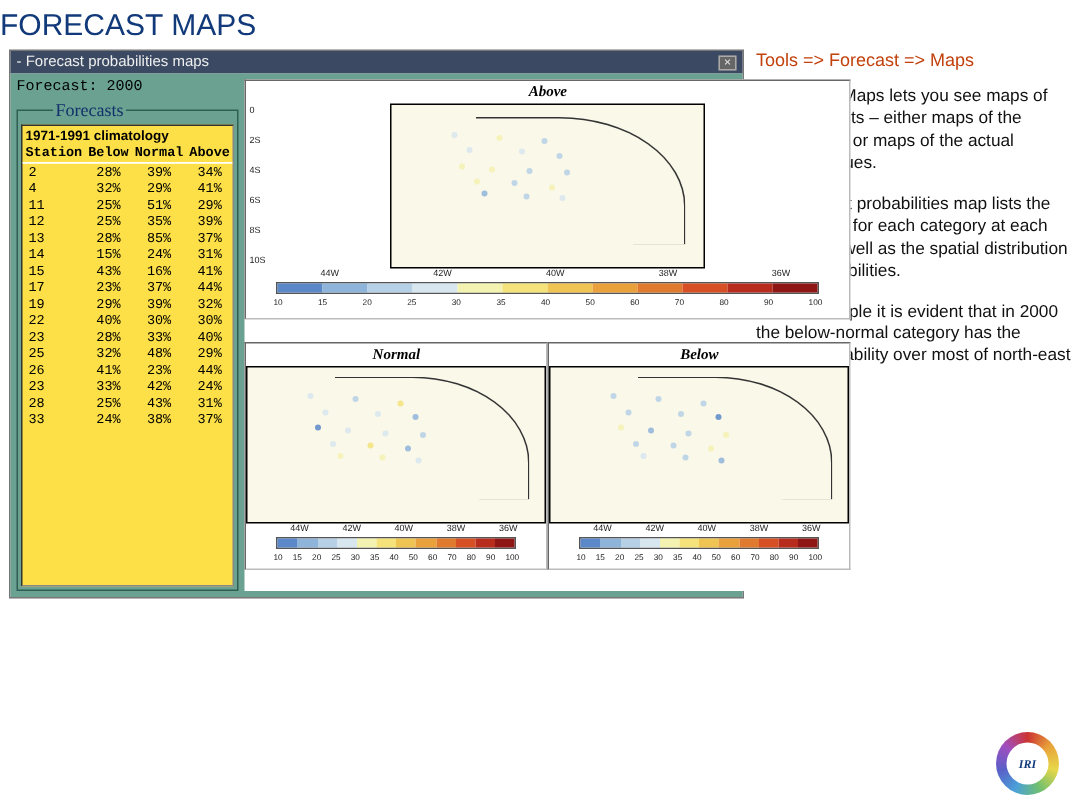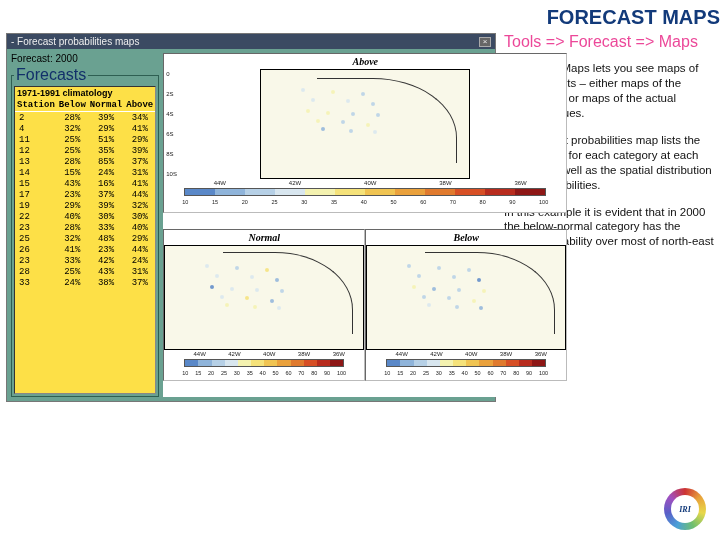--- a/index.html
+++ b/index.html
@@ -5,42 +5,42 @@
   * { box-sizing: border-box; margin: 0; padding: 0; }
   body {
     width: 720px;
     height: 540px;
     font-family: Arial, Helvetica, sans-serif;
     background: #fff;
     position: relative;
     overflow: hidden;
   }
   .title {
-    text-align: right;
+    text-align: left;
     font-size: 20px;
-    font-weight: bold;
+    font-weight: normal;
     color: #123a7a;
     padding: 6px 0 4px;
   }
   .content {
     display: flex;
     padding: 0 6px;
   }
   .left {
     width: 490px;
   }
   .right {
     flex: 1;
     padding-left: 8px;
     font-size: 11.5px;
     color: #111;
   }
   .breadcrumb {
-    color: #ec4899;
-    font-size: 16px;
+    color: #c2410c;
+    font-size: 12px;
     margin-bottom: 10px;
   }
   .para { margin-bottom: 12px; line-height: 1.3; }
   
   .appwin {
     width: 490px;
     border: 1px solid #777;
     background: #eef3ef;
   }
   .titlebar {
@@ -63,36 +63,37 @@
   .app-body {
     display: flex;
     background: #6aa191;
     padding: 4px;
   }
   .panel-left {
     width: 220px;
     margin-right: 4px;
   }
   .forecast-label {
-    font-family: Liberation Sans, sans-serif;
+    font-family: Liberation Mono, monospace;
     font-size: 10px;
     color: #000;
     margin-bottom: 2px;
     background: #6aa191;
   }
   fieldset.forecasts {
     border: 1px solid #2e5f52;
     background: #6aa191;
     padding: 2px;
   }
   fieldset.forecasts legend {
-    font-family: Liberation Sans, sans-serif;
-    font-size: 16px;
+    font-family: Liberation Serif, serif;
+    font-size: 12px;
     color: #12306a;
     padding: 0 2px;
+    margin-left: 21px;
   }
   .data-table-wrap {
     background: #fde047;
     border: 1px inset #888;
     height: 308px;
     overflow: hidden;
   }
   table.data {
     font-family: 'Courier New', monospace;
     font-size: 9px;

